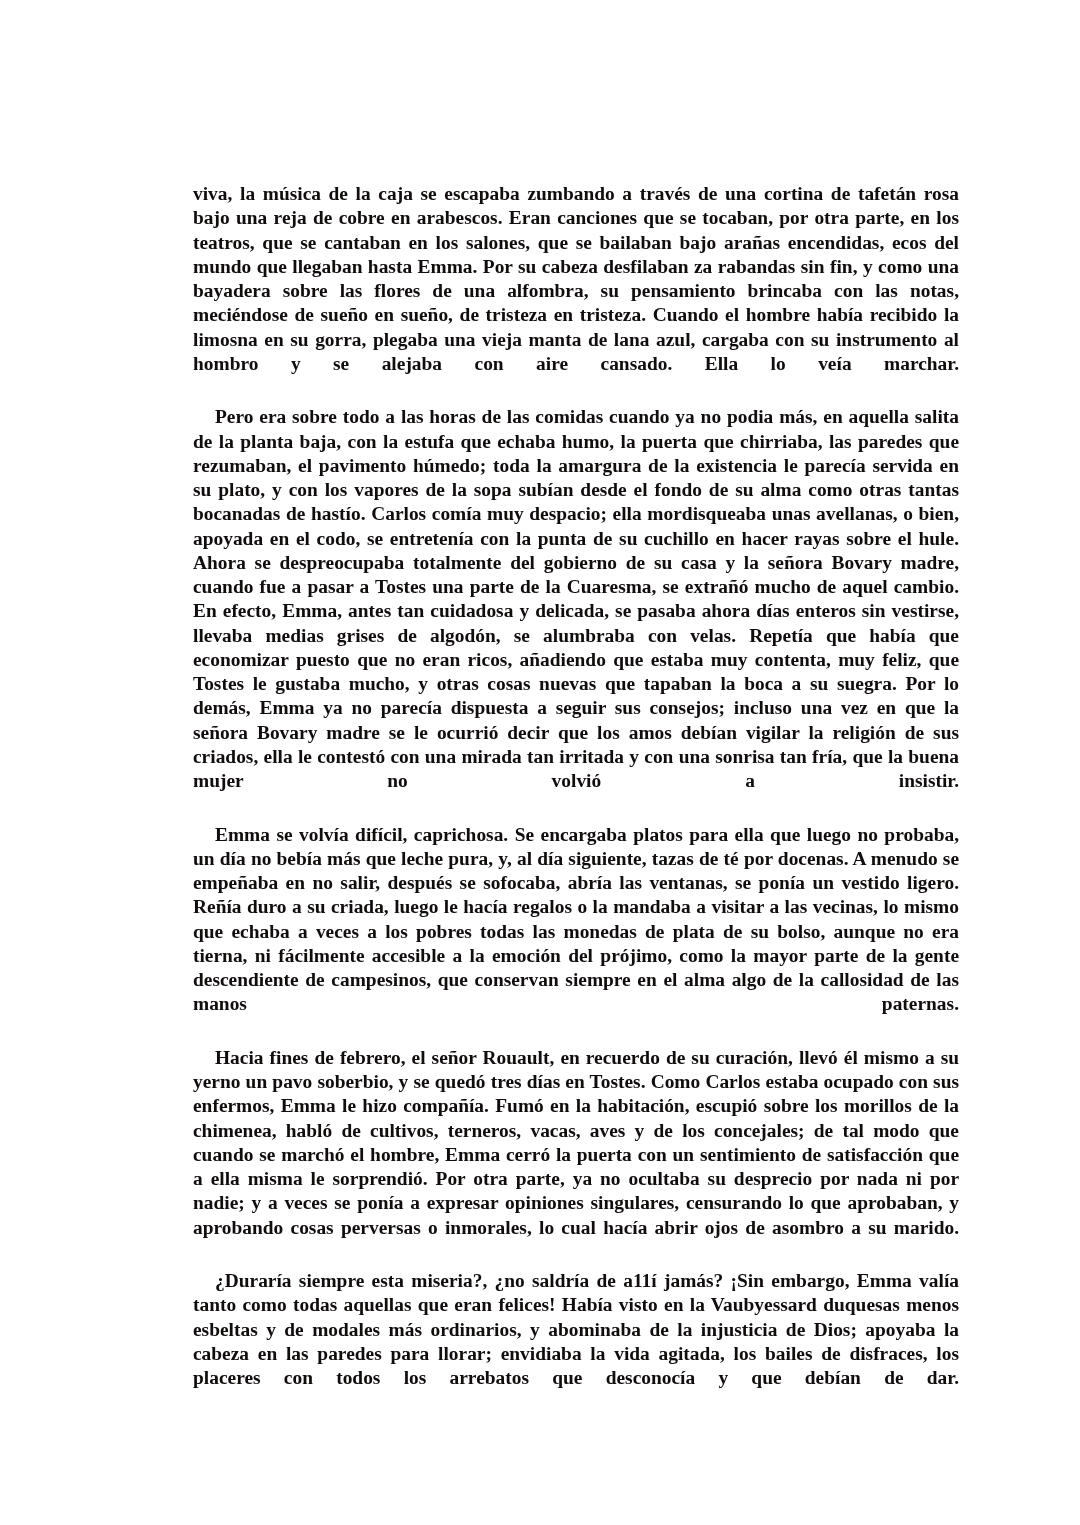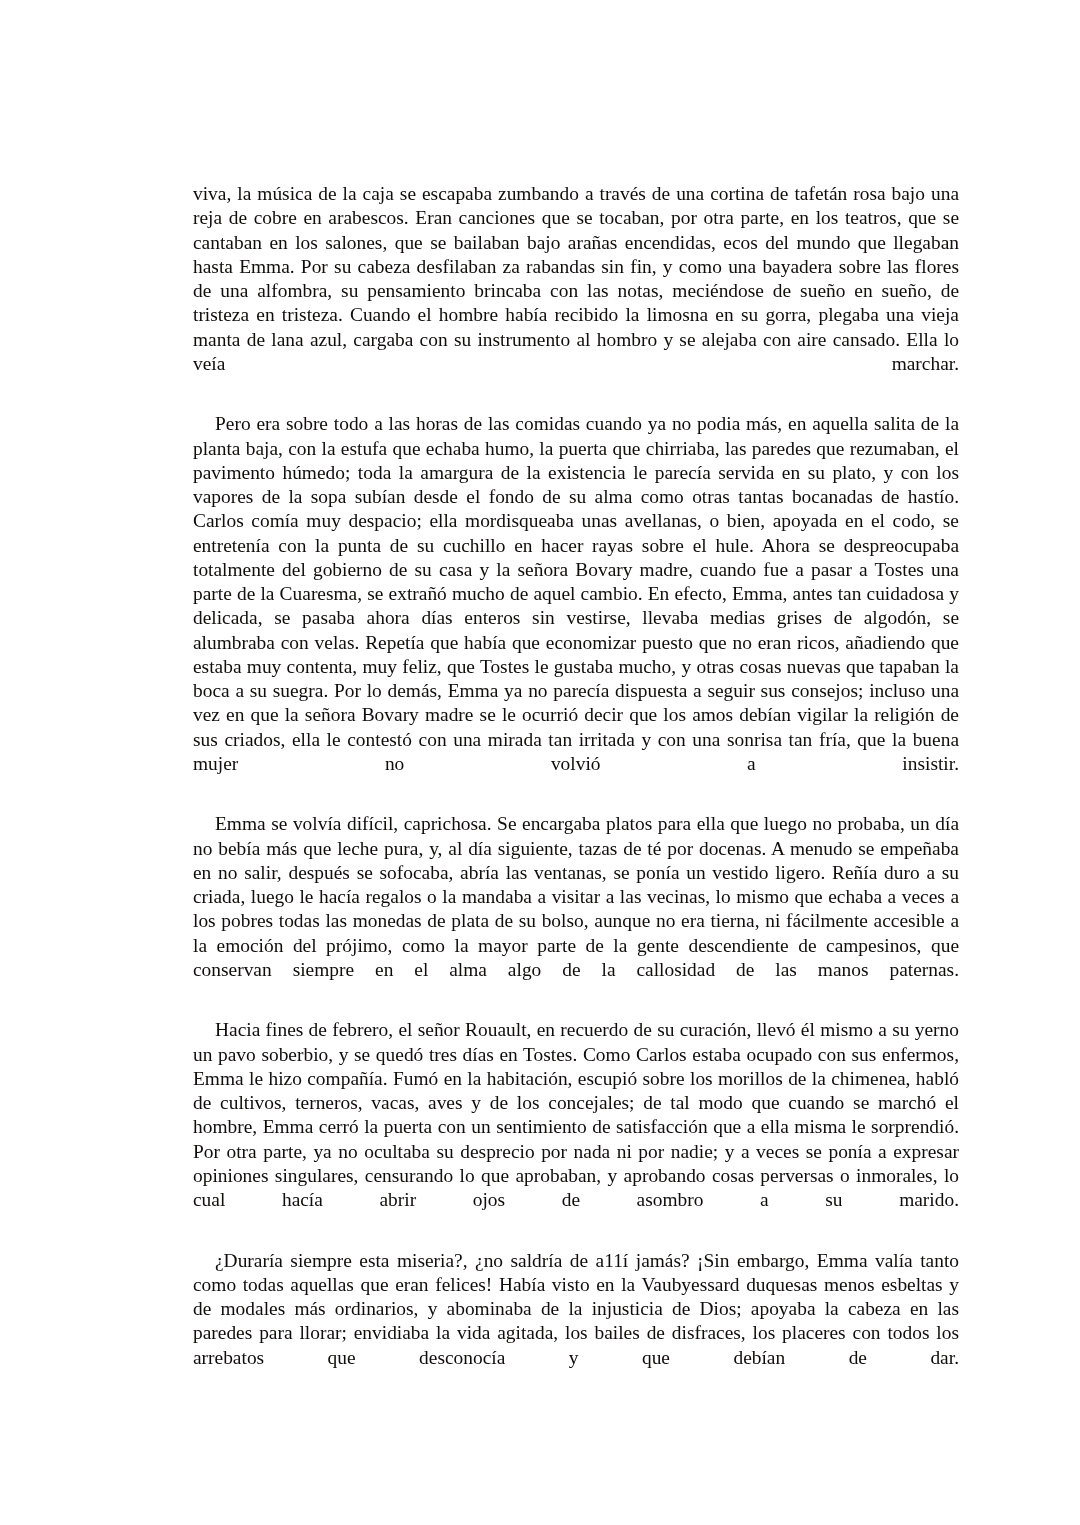--- a/index.html
+++ b/index.html
@@ -9,20 +9,21 @@
     background: #ffffff;
   }
   .page {
     position: relative;
     width: 1008px;
     height: 1525px;
     margin: 0 auto;
     background: #ffffff;
     box-sizing: border-box;
     overflow: hidden;
+    font-weight: bold;
   }
   .text-column {
     position: absolute;
     left: 157px;
     top: 182px;
     width: 766px;
   }
   .para {
     margin: 0;
     font-family: "Liberation Serif", "DejaVu Serif", serif;
@@ -30,21 +31,21 @@
     line-height: 24.25px;
     color: #100d0c;
     text-align: justify;
     text-justify: inter-word;
     -webkit-hyphens: none;
     hyphens: none;
     word-spacing: 0.2px;
     letter-spacing: 0.01px;
   }
   .para + .para {
-    margin-top: 12px;
+    margin-top: 5px;
   }
   .para.indent {
     text-indent: 22px;
   }
   .para.no-indent {
     text-indent: 0;
   }
   
   .para::after {
     content: "";

